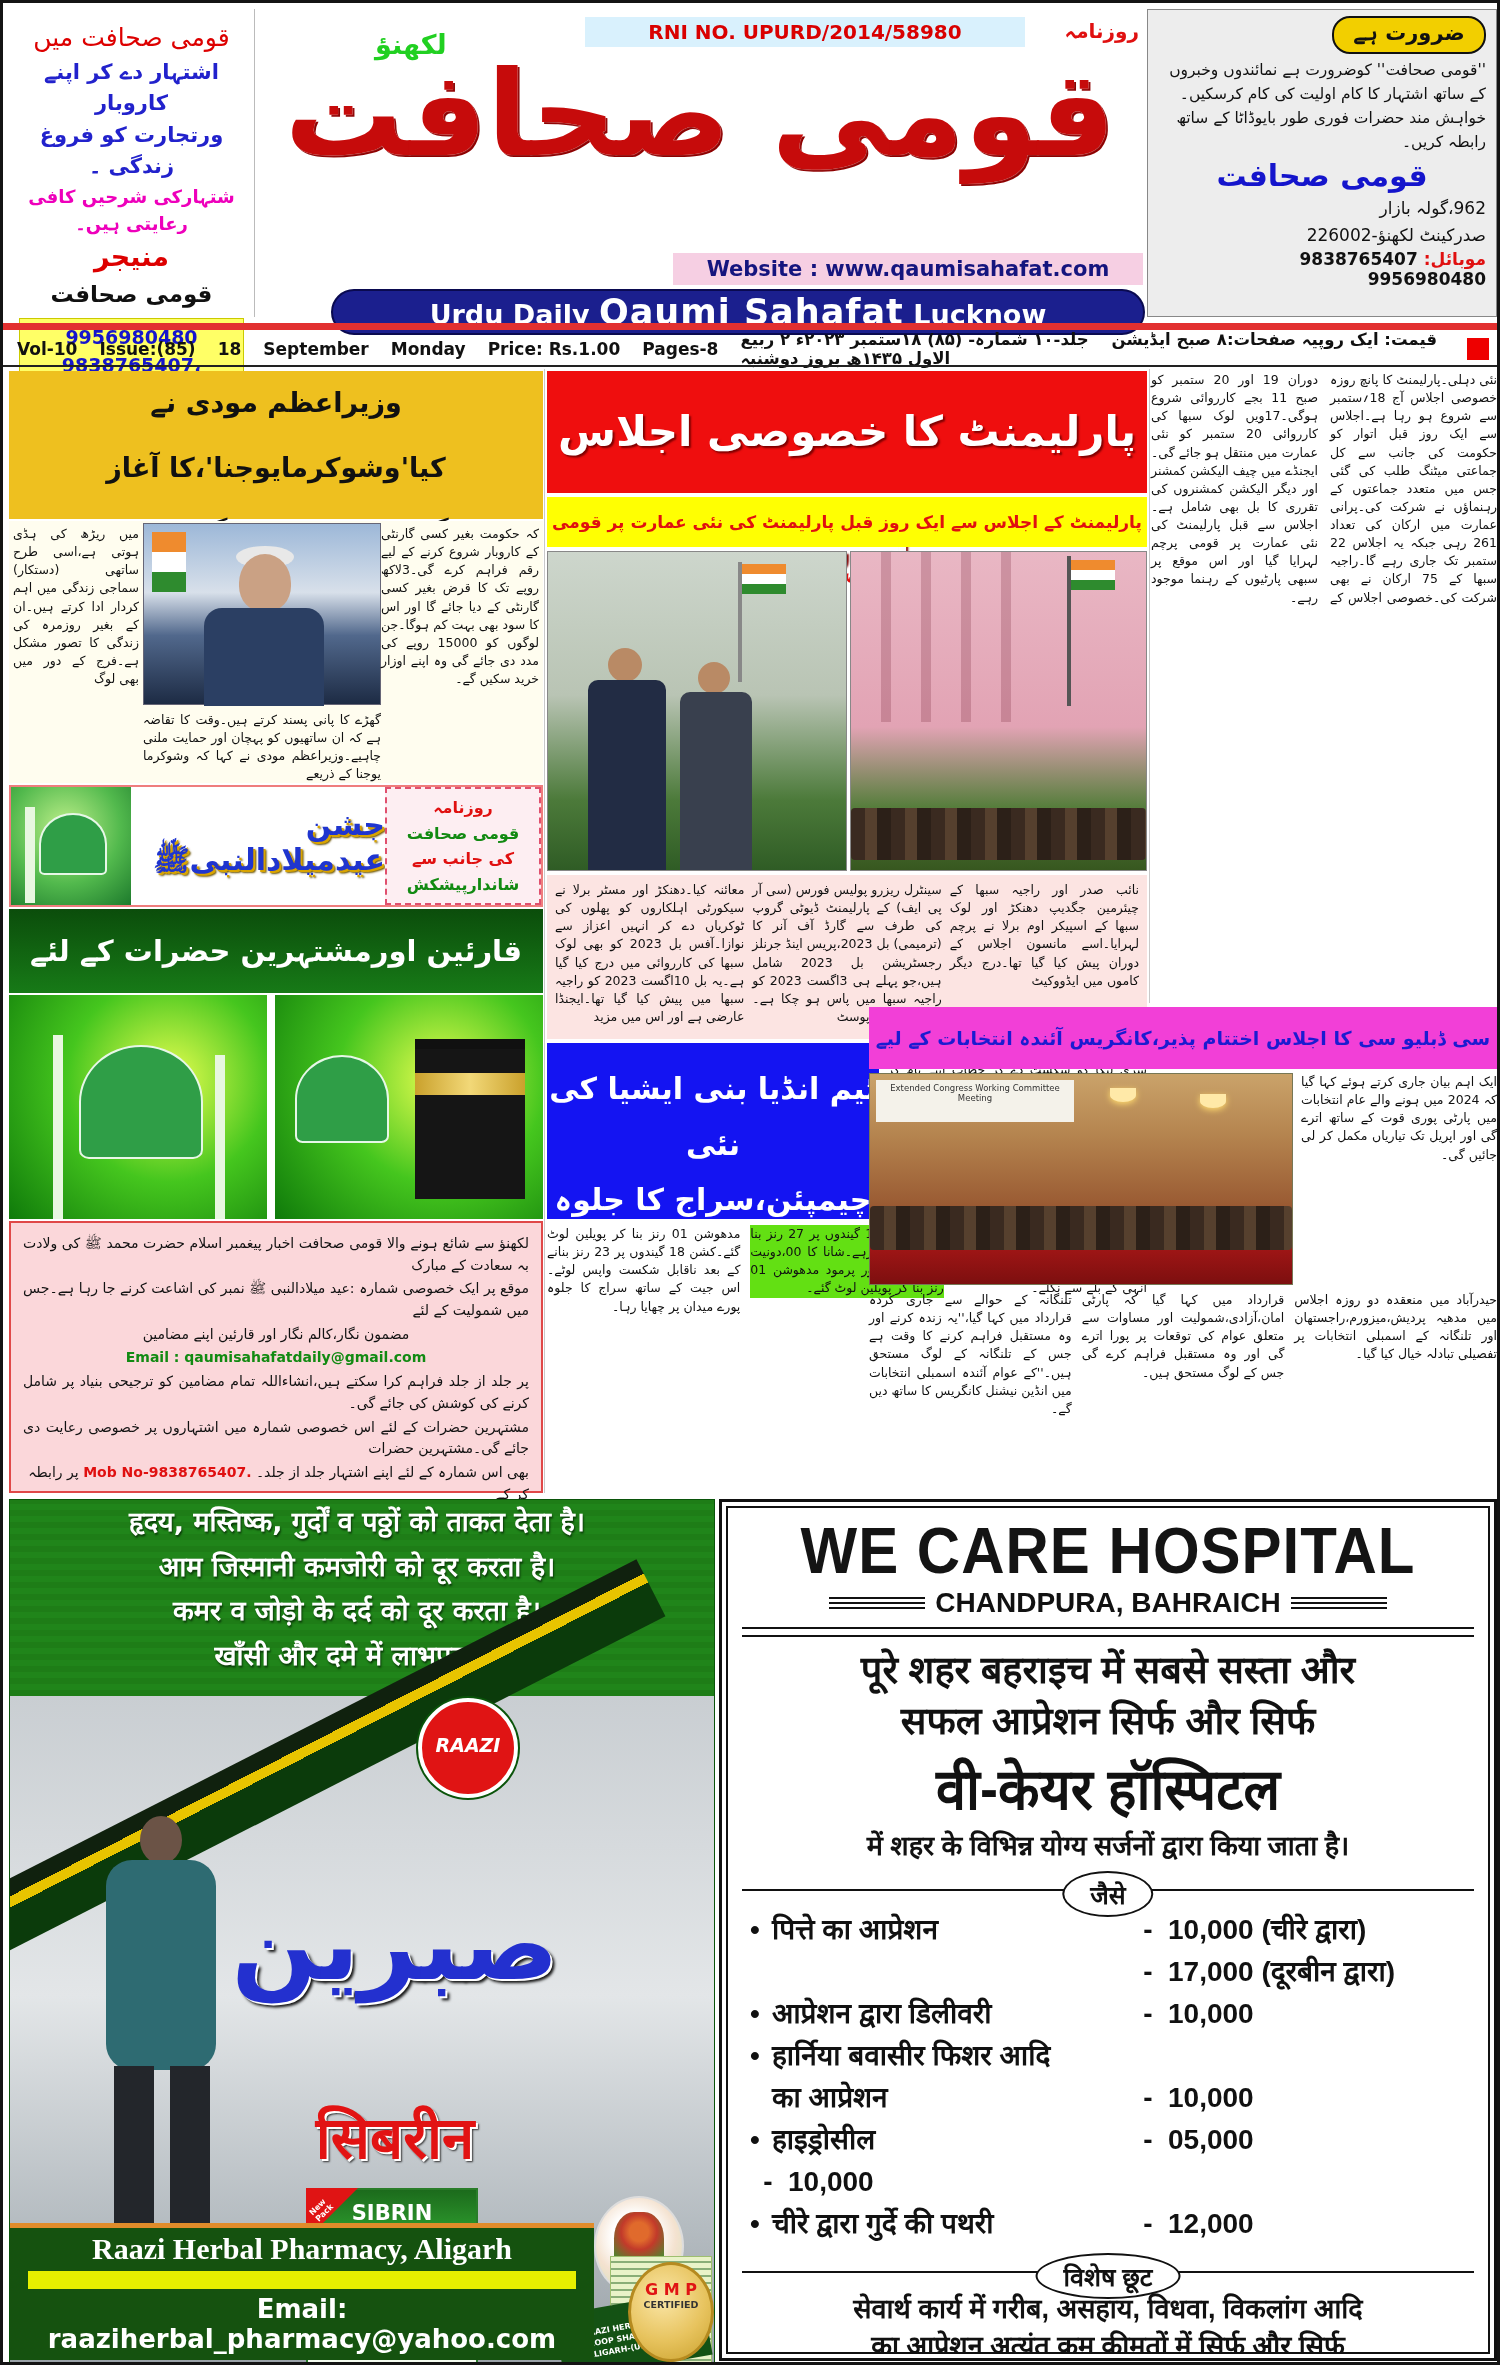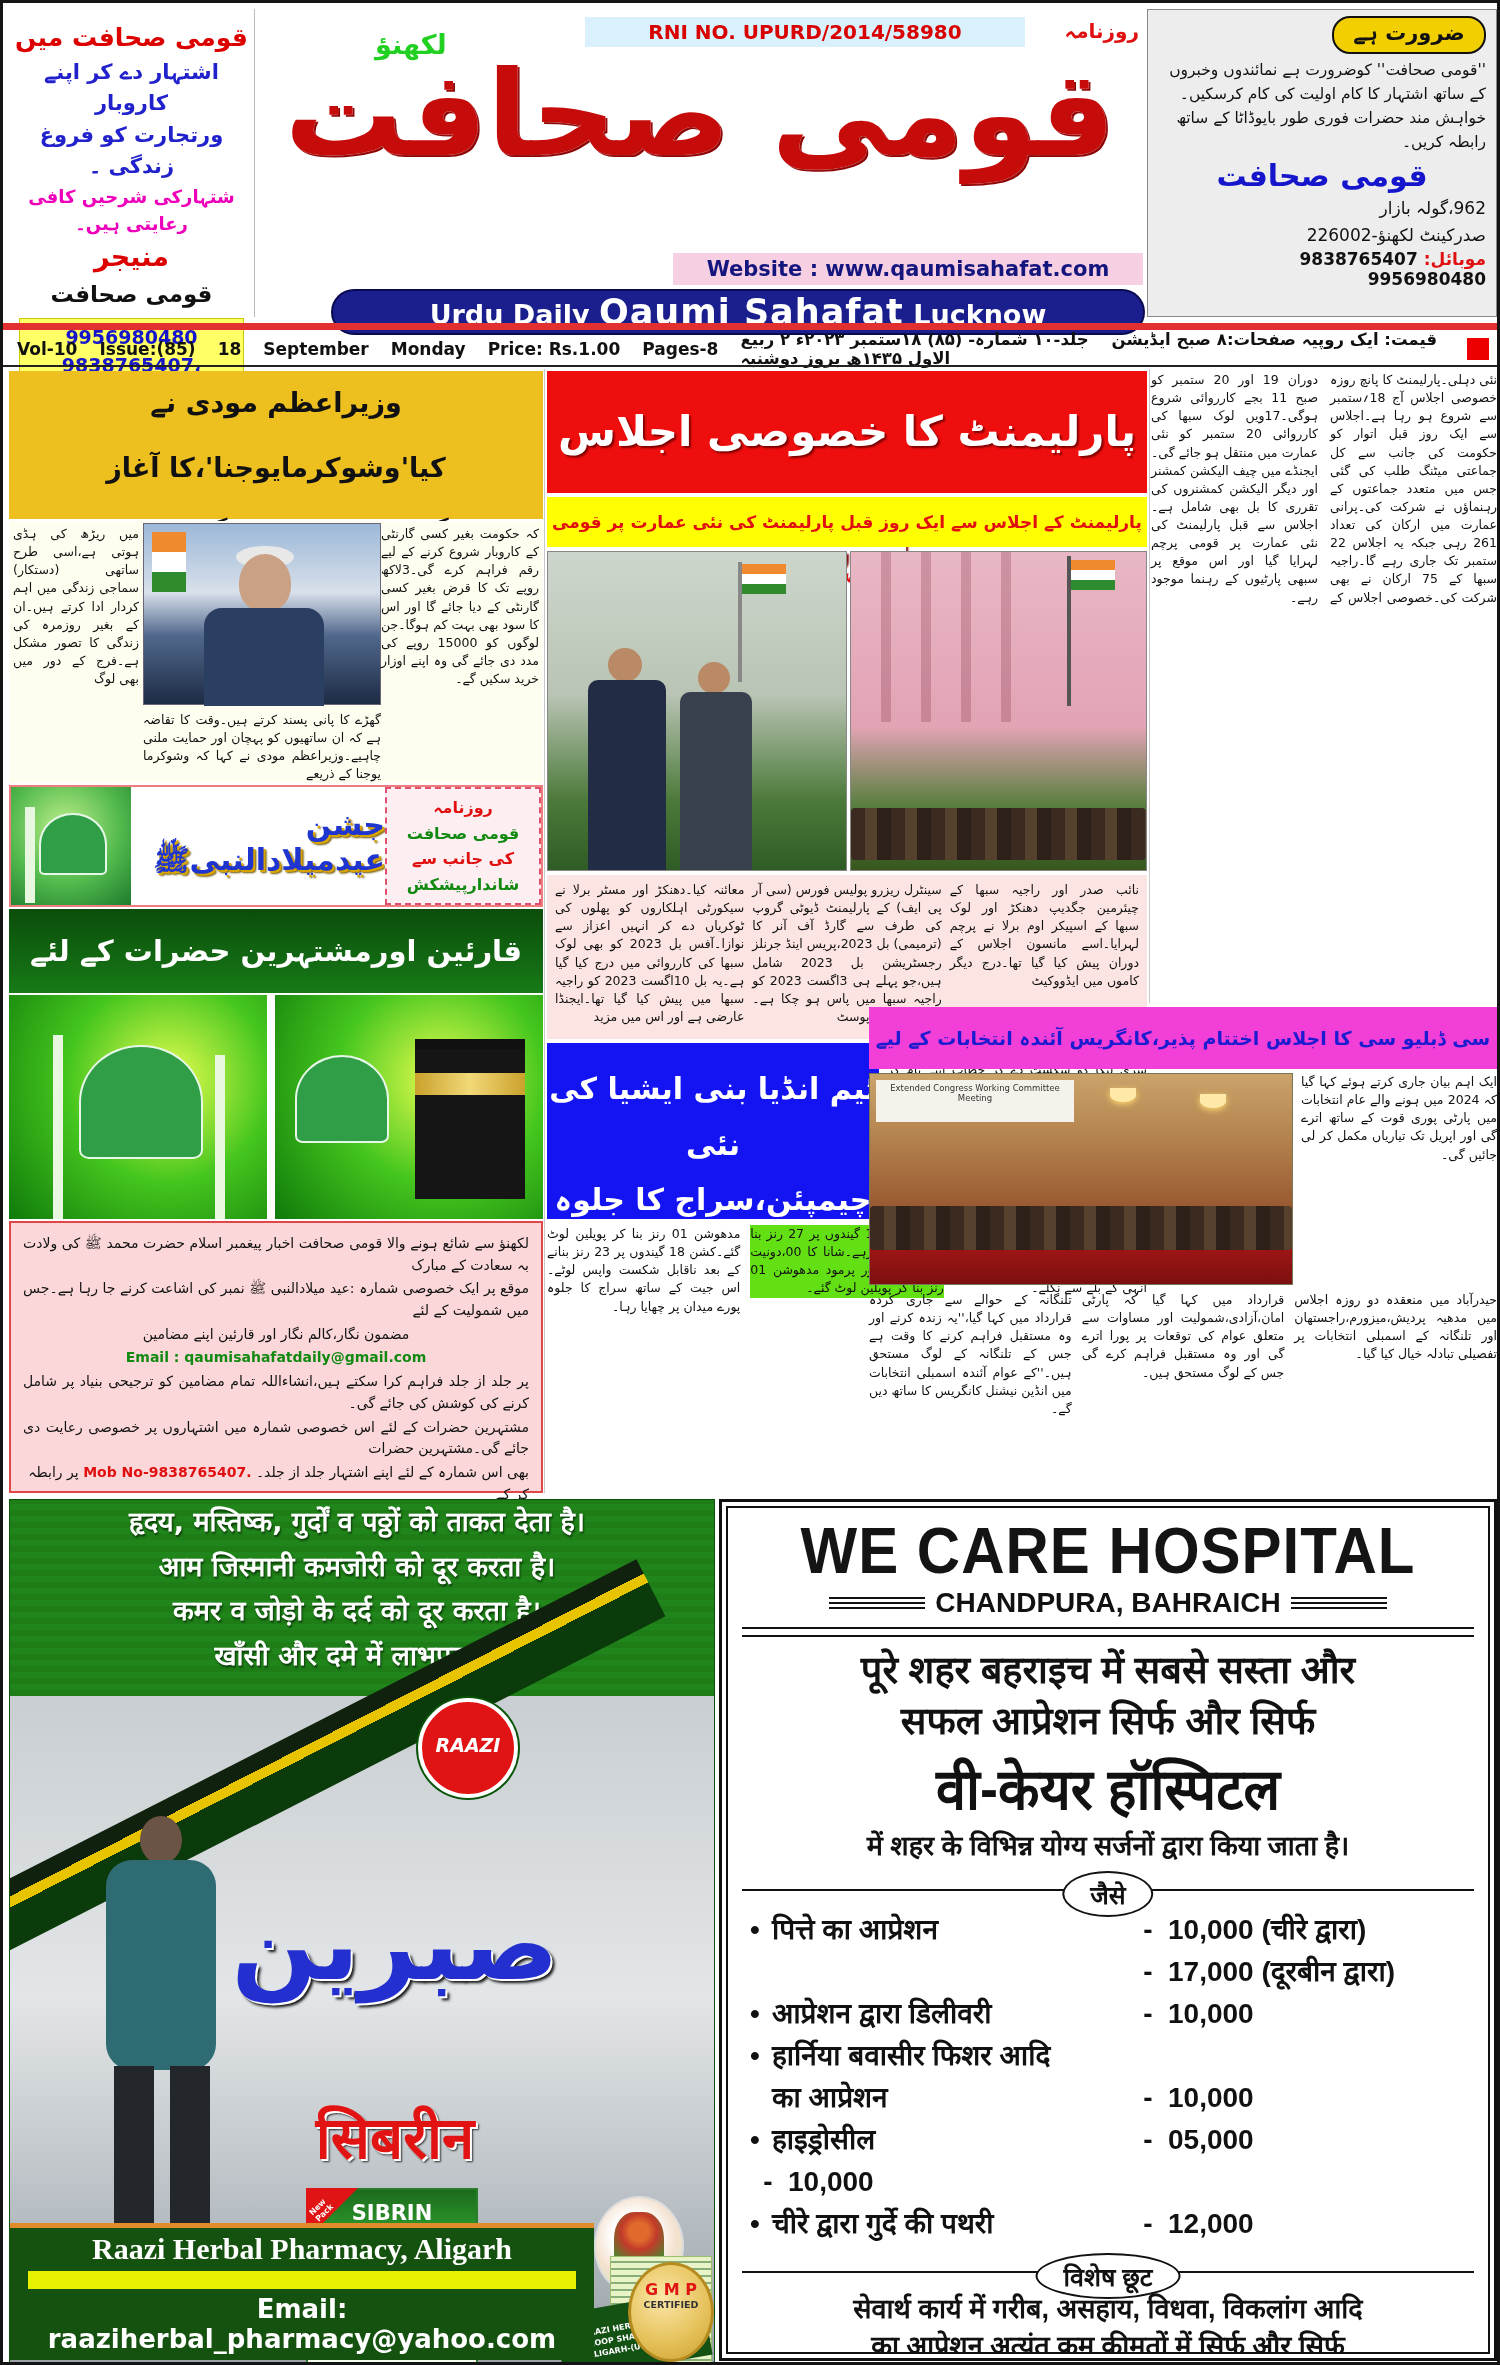--- a/index.html
+++ b/index.html
@@ -7,21 +7,21 @@
         border:3px solid #141414;box-sizing:border-box;overflow:hidden;
         font-family:"DejaVu Sans",sans-serif;color:#111;}
   .abs{position:absolute;box-sizing:border-box;}
   .u{direction:rtl;}
   .ctr{text-align:center;}
   .just{text-align:justify;}
   .small{font-size:12.5px;line-height:1.45;}
   
   .tl-ad{left:6px;top:6px;width:246px;height:308px;border-right:1px solid #bbb;padding-top:10px;}
   .tl-ad div{line-height:1.5;}
-  .tl1{color:#dd0000;font-weight:bold;font-size:25px;}
+  .tl1{color:#dd0000;font-weight:normal;font-size:25px;}
   .tl2,.tl3{color:#2222cc;font-size:21px;font-weight:bold;}
   .tl4{color:#ee00bb;font-size:18px;font-weight:bold;}
   .tl5{color:#dd0000;font-size:27px;font-weight:bold;}
   .tl6{color:#111;font-size:23px;font-weight:bold;}
   .tl-phones{margin:6px 10px 0;background:#ffff66;border:1px solid #caca00;color:#1515cc;
              font-weight:bold;font-size:19px;padding:4px 0;}
   .mast{left:252px;top:6px;width:890px;height:308px;}
   .city{left:120px;top:20px;color:#21d021;font-size:27px;font-weight:bold;}
   .rni{left:330px;top:8px;width:440px;height:30px;background:#d9f1fd;color:#d90000;
        font-weight:bold;font-size:20px;line-height:30px;}

